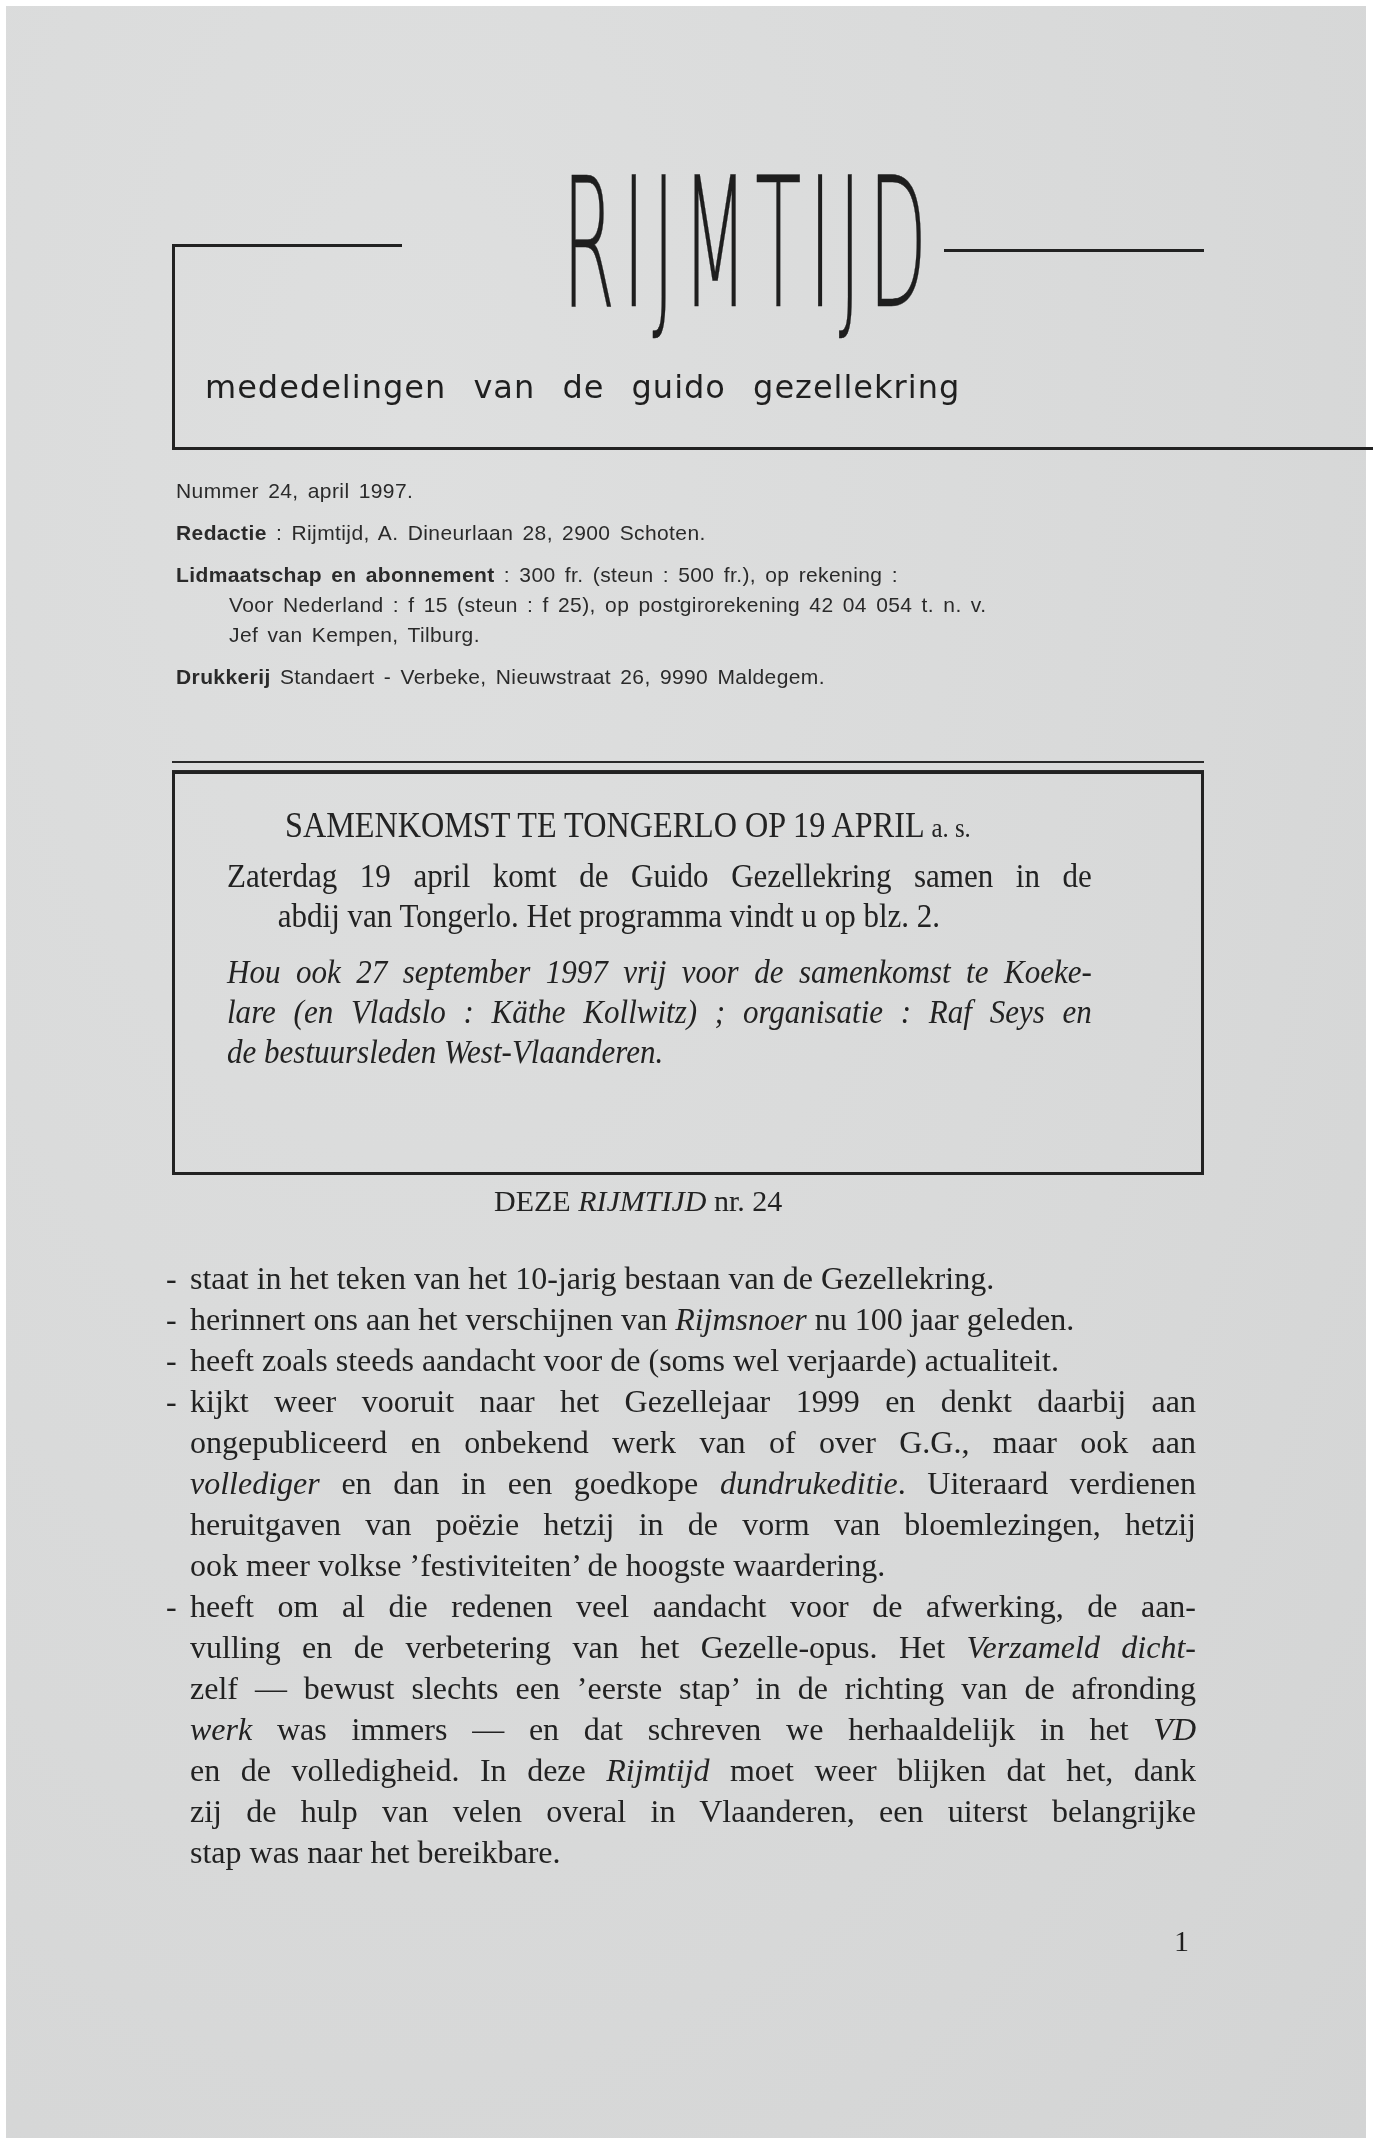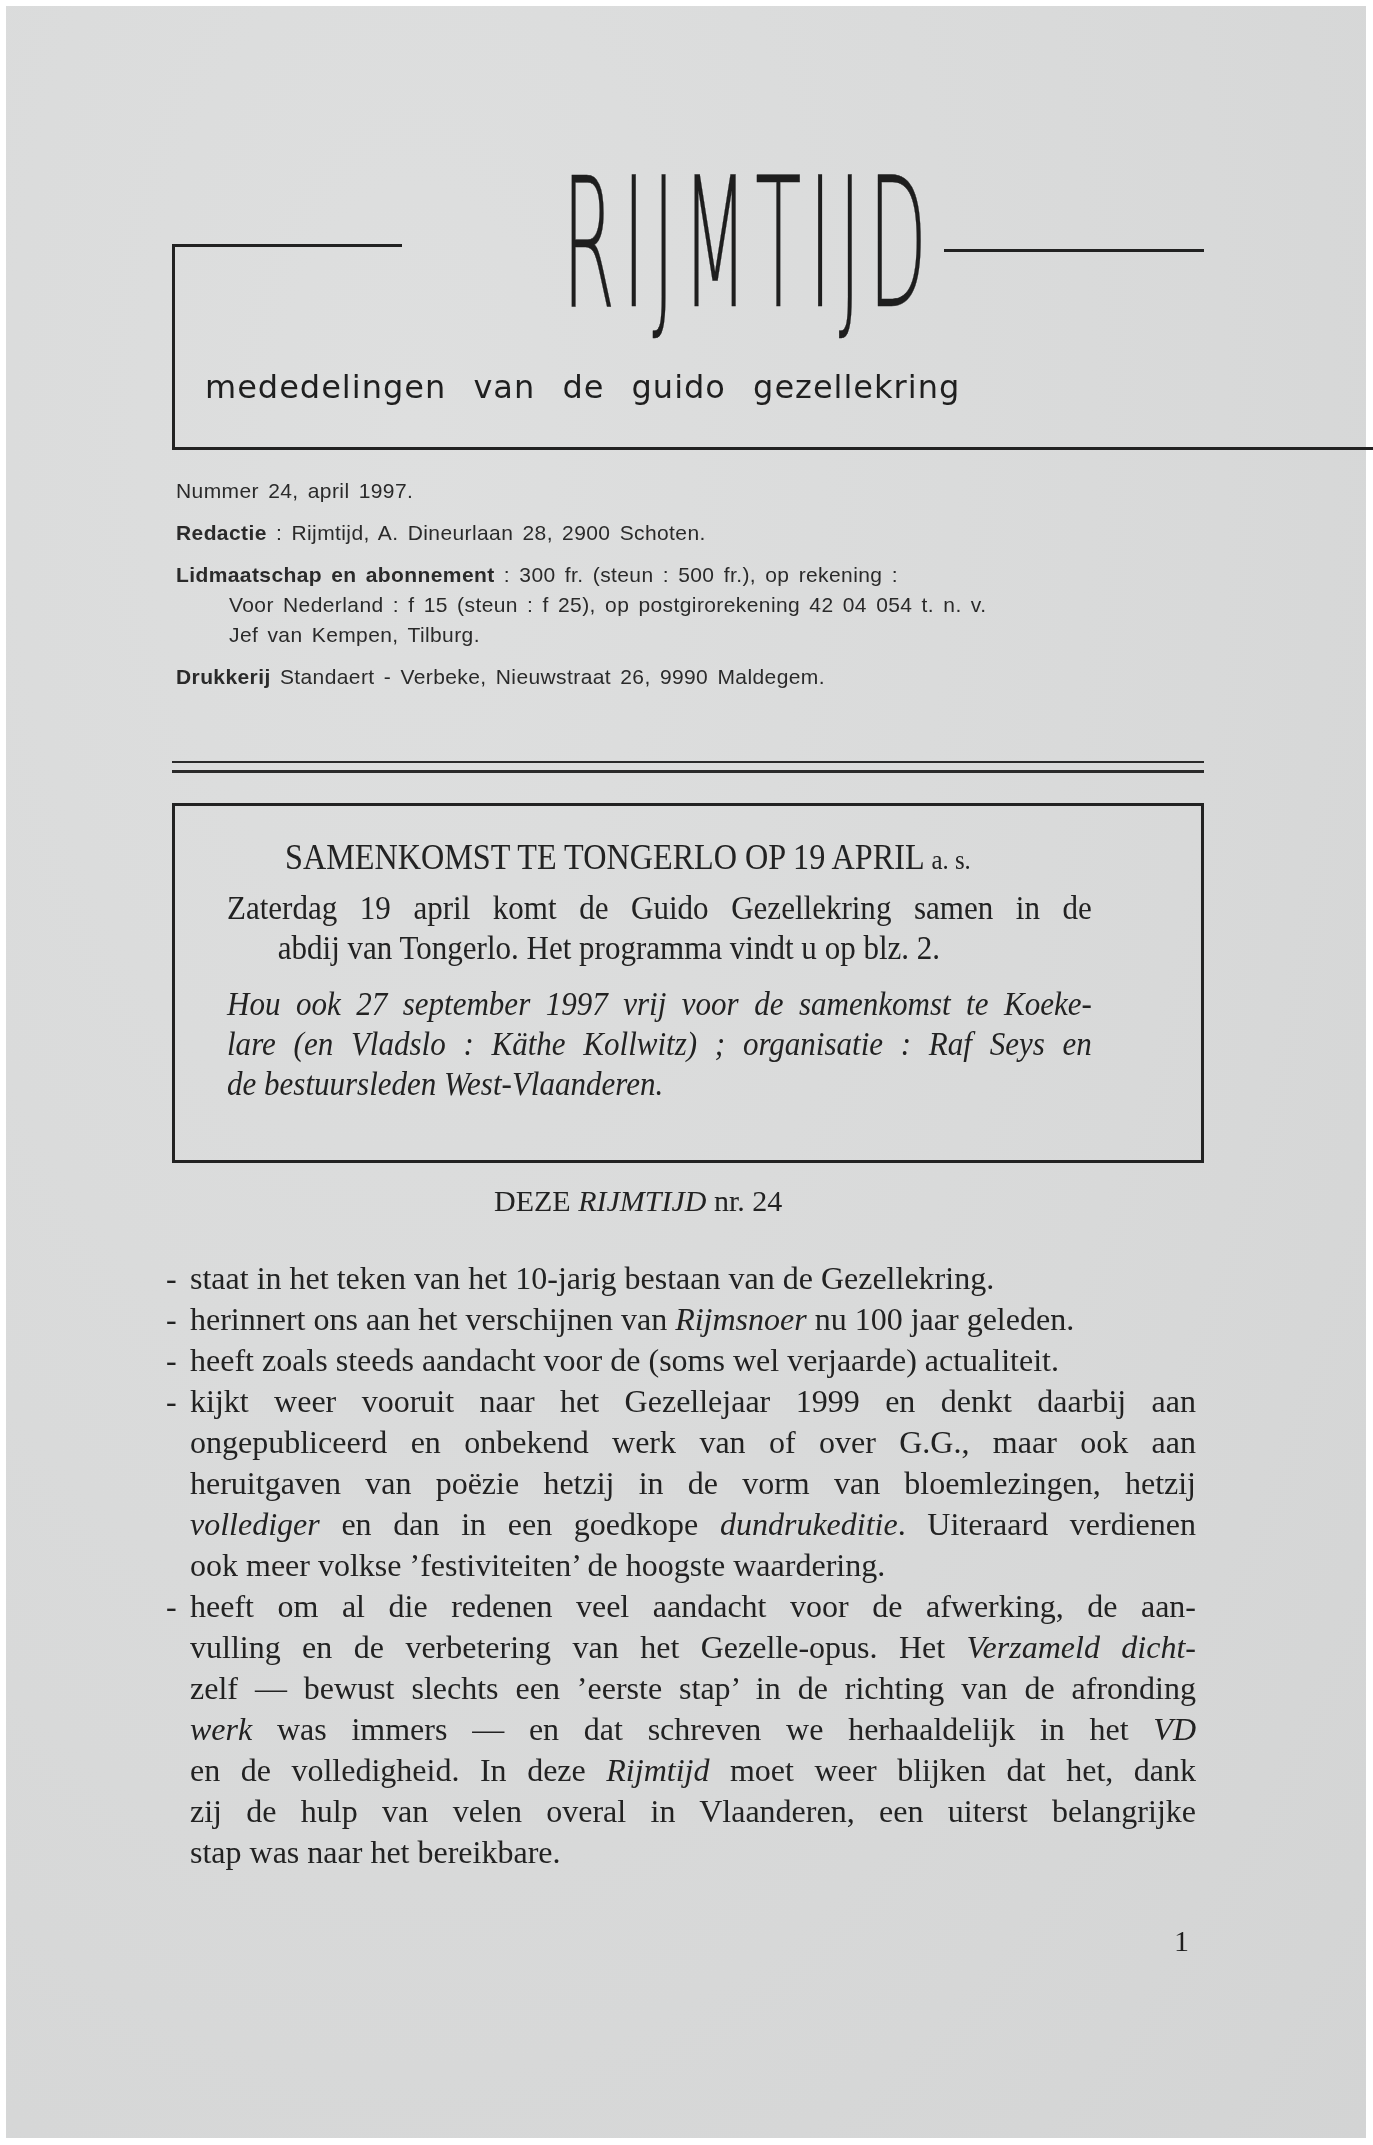--- a/index.html
+++ b/index.html
@@ -64,21 +64,21 @@
     .colophon .indent { padding-left: 53px; }
     .colophon b { font-weight: bold; }
     .colophon .row1 { margin-top: 0; }
     
     .double-rule {
       position: absolute; left: 166px; top: 755px; width: 1032px; height: 12px;
       border-top: 2px solid #2a2a2a; border-bottom: 3px solid #2a2a2a; box-sizing: border-box;
     }
     
     .announce {
-      position: absolute; left: 166px; top: 797px; width: 1032px; height: 360px;
+      position: absolute; left: 166px; top: 765px; width: 1032px; height: 404px;
       border: 3px solid #222; box-sizing: border-box;
     }
     .announce-title {
       position: absolute; left: 110px; top: 32px; white-space: nowrap;
       font-family: "Liberation Serif", serif; font-size: 35px; color: #232323;
       transform: scaleX(0.92); transform-origin: left top;
     }
     .announce-title .small { font-size: 27px; }
     .announce-body {
       position: absolute; left: 52px; top: 82px; width: 920px;
@@ -181,22 +181,22 @@
         <span class="ln last"><span>herinnert ons aan het verschijnen van </span><i>Rijmsnoer</i><span> nu 100 jaar geleden.</span></span>
       </div>
       <div class="bullet">
         <span class="dash">-</span>
         <span class="ln last"><span>heeft zoals steeds aandacht voor de (soms wel verjaarde) actualiteit.</span></span>
       </div>
       <div class="bullet">
         <span class="dash">-</span>
         <span class="ln"><span>kijkt weer vooruit naar het Gezellejaar 1999 en denkt daarbij aan</span></span>
         <span class="ln"><span>ongepubliceerd en onbekend werk van of over G.G., maar ook aan</span></span>
+        <span class="ln"><i>vollediger</i><span> en dan in een goedkope </span><i>dundrukeditie</i><span>. Uiteraard verdienen</span></span>
         <span class="ln"><span>heruitgaven van poëzie hetzij in de vorm van bloemlezingen, hetzij</span></span>
-        <span class="ln"><i>vollediger</i><span> en dan in een goedkope </span><i>dundrukeditie</i><span>. Uiteraard verdienen</span></span>
         <span class="ln last"><span>ook meer volkse ’festiviteiten’ de hoogste waardering.</span></span>
       </div>
       <div class="bullet">
         <span class="dash">-</span>
         <span class="ln"><span>heeft om al die redenen veel aandacht voor de afwerking, de aan-</span></span>
         <span class="ln"><span>vulling en de verbetering van het Gezelle-opus. Het </span><i>Verzameld dicht-</i></span>
         <span class="ln"><span>zelf — bewust slechts een ’eerste stap’ in de richting van de afronding</span></span>
         <span class="ln"><i>werk</i><span> was immers — en dat schreven we herhaaldelijk in het </span><i>VD</i></span>
         <span class="ln"><span>en de volledigheid. In deze </span><i>Rijmtijd</i><span> moet weer blijken dat het, dank</span></span>
         <span class="ln"><span>zij de hulp van velen overal in Vlaanderen, een uiterst belangrijke</span></span>

